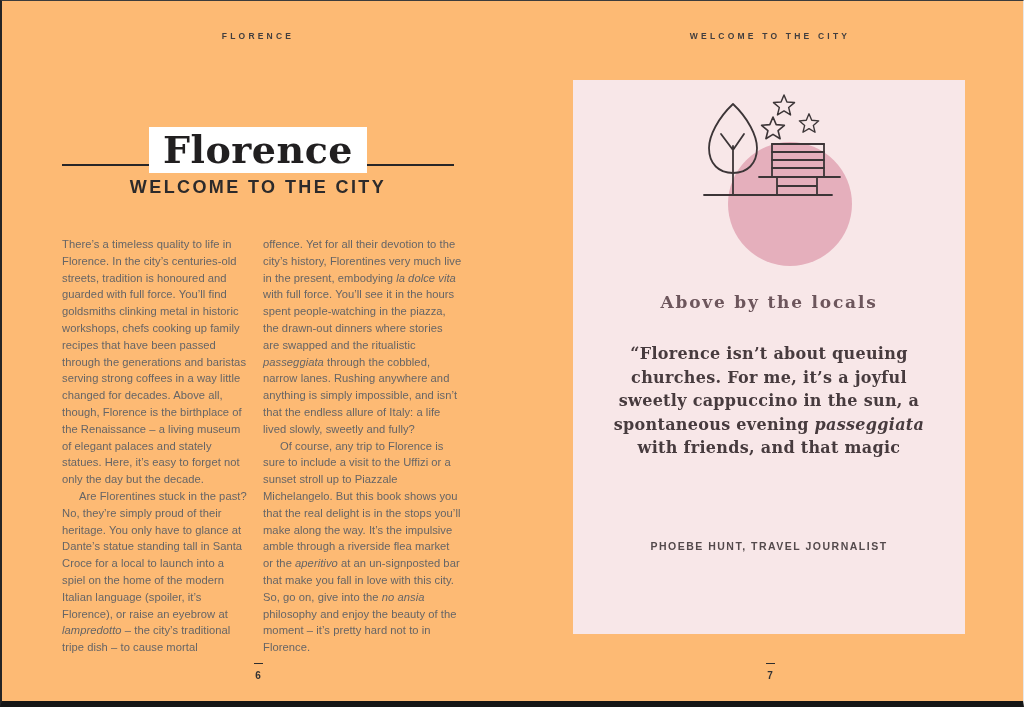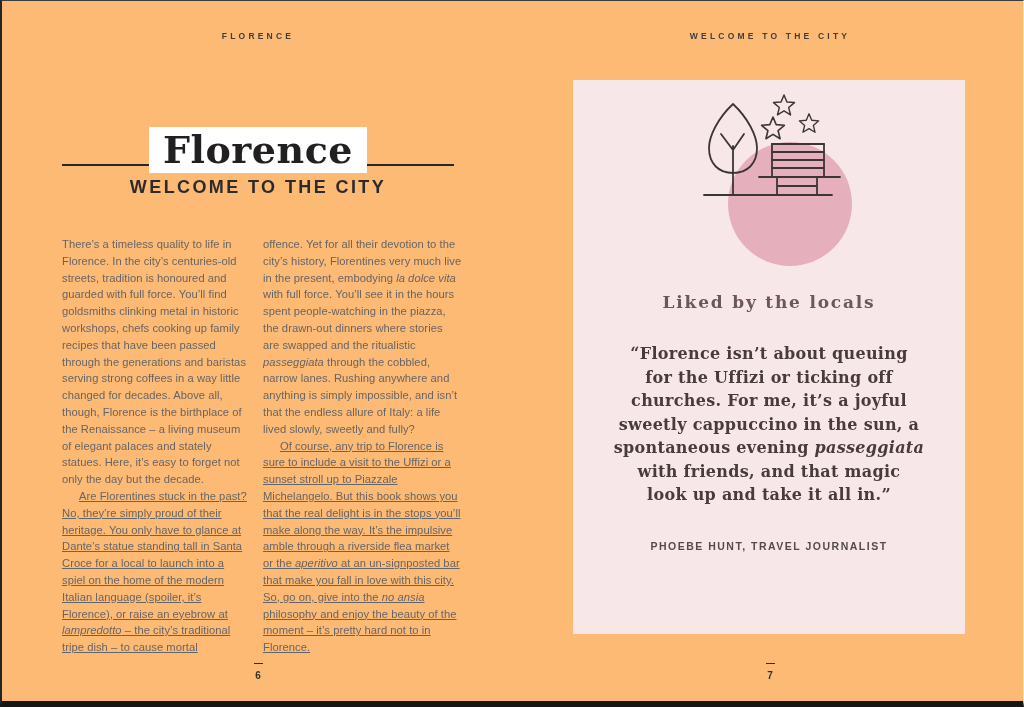--- a/index.html
+++ b/index.html
@@ -32,21 +32,21 @@
   }
   .subtitle{
     position:absolute;top:176px;left:60px;width:392px;text-align:center;
     font-size:18px;font-weight:700;letter-spacing:2.4px;color:#2c2a2b;
   }
   .columns{position:absolute;top:235px;left:60px;width:400px;display:flex;gap:13px;}
   .body-col{font-size:11.2px;line-height:16.8px;color:#666566;letter-spacing:.05px;}
   .col-1{width:188px;}
   .col-2{width:199px;}
   .body-col .para{margin:0;}
-  .body-col .para + .para{text-indent:17px;text-decoration:underline;}
+  .body-col .para + .para{text-indent:17px;}
   em{font-style:italic;}
 
   
   .quote-card{
     position:absolute;left:571px;top:79px;width:392px;height:554px;
     background:#f8e7e8;
   }
   .illus{position:absolute;left:96px;top:2px;width:200px;height:190px;}
   .card-heading{
     position:absolute;top:212px;left:0;width:100%;text-align:center;
@@ -116,30 +116,28 @@
 
       <g stroke="#3c3537" stroke-width="1.6" fill="none" stroke-linejoin="round">
         <path transform="translate(115,24) scale(0.92)" d="M0 -12 L3.2 -4.4 L11.4 -3.7 L5.1 1.7 L7.1 9.7 L0 5.4 L-7.1 9.7 L-5.1 1.7 L-11.4 -3.7 L-3.2 -4.4 Z"></path>
         <path transform="translate(104,47)" d="M0 -12 L3.2 -4.4 L11.4 -3.7 L5.1 1.7 L7.1 9.7 L0 5.4 L-7.1 9.7 L-5.1 1.7 L-11.4 -3.7 L-3.2 -4.4 Z"></path>
         <path transform="translate(140,42) scale(0.85)" d="M0 -12 L3.2 -4.4 L11.4 -3.7 L5.1 1.7 L7.1 9.7 L0 5.4 L-7.1 9.7 L-5.1 1.7 L-11.4 -3.7 L-3.2 -4.4 Z"></path>
       </g>
 
       <path d="M35 113 H163" stroke="#3c3537" stroke-width="1.8" stroke-linecap="round"></path>
     </svg>
 
-    <div class="card-heading">Liked by the locals</div>
+    <div class="card-heading">Above by the locals</div>
 
     <div class="quote">
         <span class="quote-line">“Florence isn’t about queuing</span>
-        <span class="quote-line">for the Uffizi or ticking off</span>
         <span class="quote-line">churches. For me, it’s a joyful</span>
         <span class="quote-line">sweetly cappuccino in the sun, a</span>
         <span class="quote-line">spontaneous evening <em>passeggiata</em></span>
         <span class="quote-line">with friends, and that magic</span>
-        <span class="quote-line">look up and take it all in.”</span>
       </div>
 
     <div class="attribution">PHOEBE HUNT, TRAVEL JOURNALIST</div>
   </div>
 
   <div class="folio folio-left">
     <span class="folio-bar"></span><span class="folio-num">6</span>
   </div>
   <div class="folio folio-right">
     <span class="folio-bar"></span><span class="folio-num">7</span>

